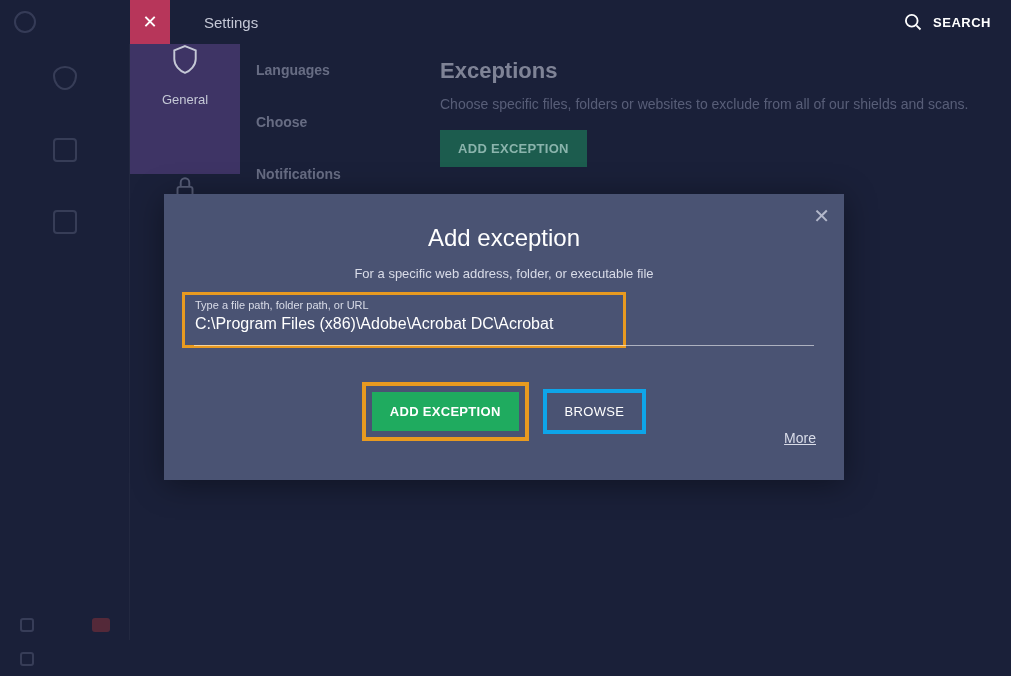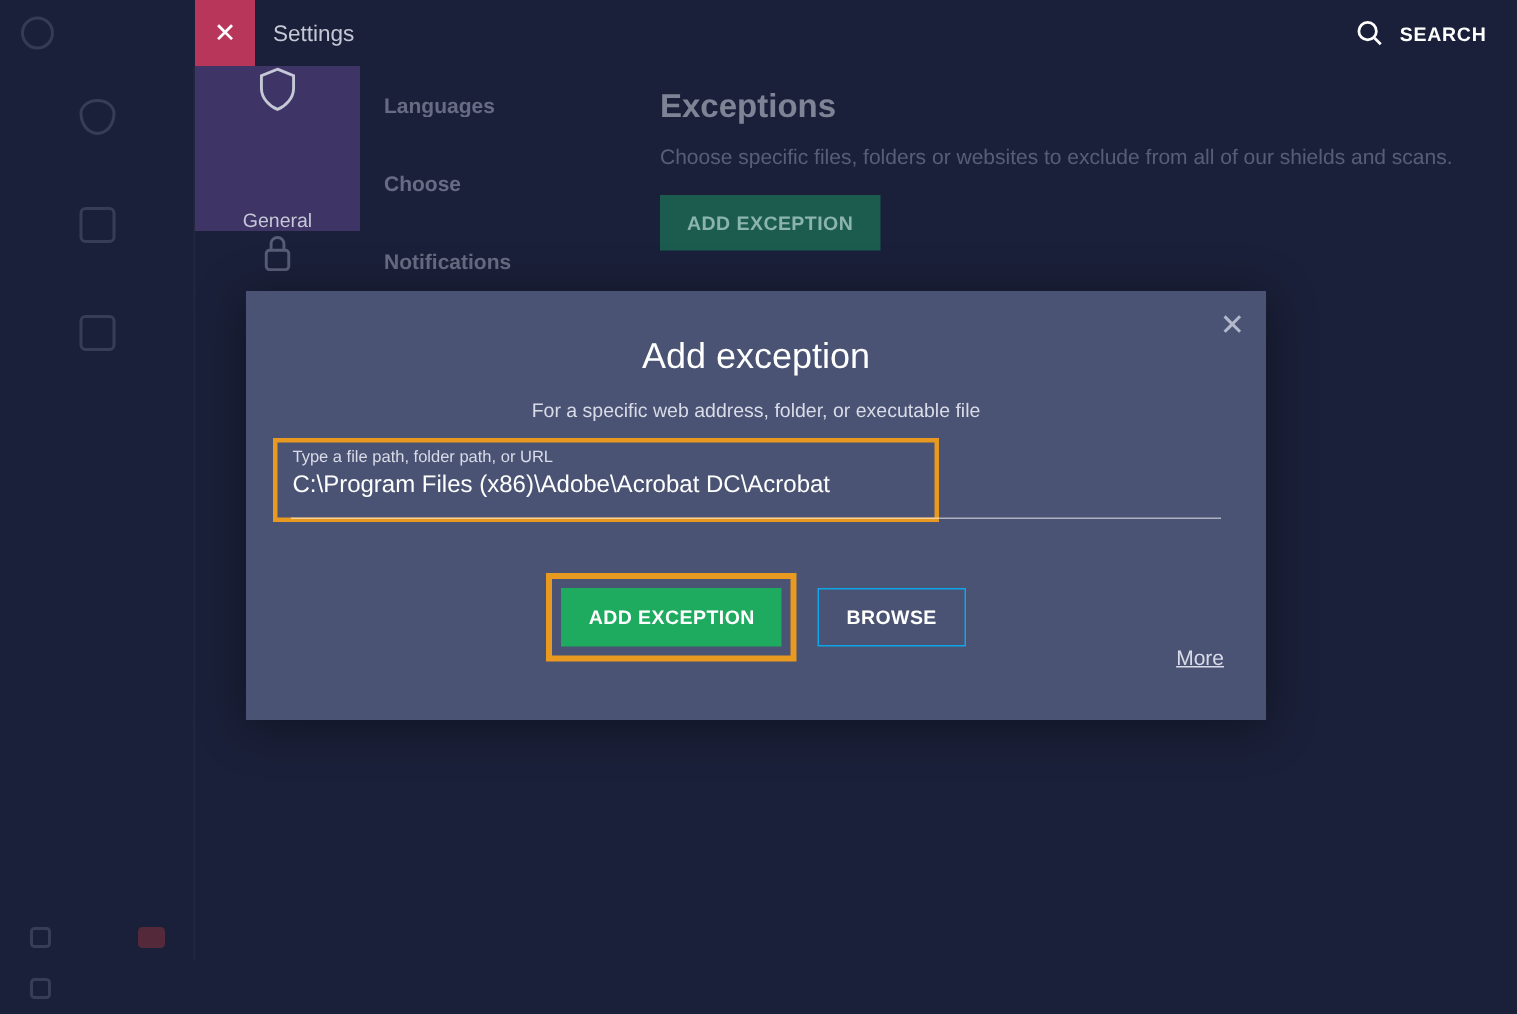--- a/index.html
+++ b/index.html
@@ -45,21 +45,21 @@
       display: flex;
       align-items: center;
       justify-content: center;
       color: #fff;
       font-size: 18px;
       cursor: pointer;
     }
     .page-label {
       color: #c5c8d6;
       font-size: 15px;
-      margin-left: 12px;
+      margin-left: 34px;
     }
     .search-area {
       margin-left: auto;
       margin-right: 20px;
       display: flex;
       align-items: center;
       gap: 10px;
       color: #fff;
       font-weight: 600;
       letter-spacing: 0.5px;
@@ -115,25 +115,25 @@
     .bl-icon { width: 14px; height: 14px; border: 2px solid #7a80a0; border-radius: 3px; }
     .bl-badge { margin-left:auto; width:18px; height:14px; background:#d9403a; border-radius:3px; }
 
     
     .settings-tabs {
       position: absolute;
       left: 130px; top: 44px;
       width: 110px;
     }
     .settings-tab {
-      height: 110px;
+      height: 130px;
       display: flex;
       flex-direction: column;
       align-items: center;
-      justify-content: space-between;
+      justify-content: flex-start;
       gap: 18px;
       color: #c5c8d6;
       font-size: 13px;
       opacity: 0.55;
     }
     .settings-tab.active {
       background: #3e3465;
       opacity: 1;
     }
     .tab-icon {
@@ -263,24 +263,24 @@
       border: none;
       padding: 12px 18px;
       font-size: 13px;
       font-weight: 700;
       letter-spacing: 0.3px;
       cursor: pointer;
     }
     .browse-btn {
       background: transparent;
       color: #fff;
-      border: 1px solid #0ea5e9;
+      border: 4px solid #0ea5e9;
       padding: 11px 18px;
       font-size: 13px;
-      font-weight: 700;
+      font-weight: 400;
       letter-spacing: 0.3px;
       cursor: pointer;
     }
     .more-link {
       position: absolute;
       right: 28px;
       top: 236px;
       color: #d9dce8;
       font-size: 14px;
       text-decoration: underline;

